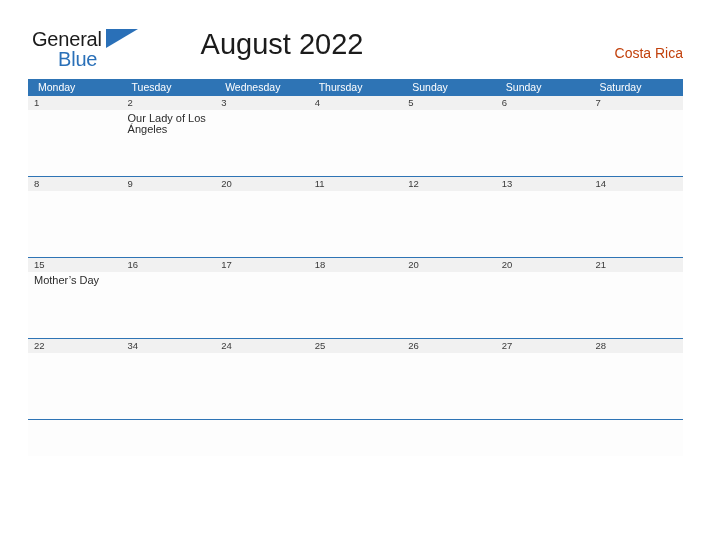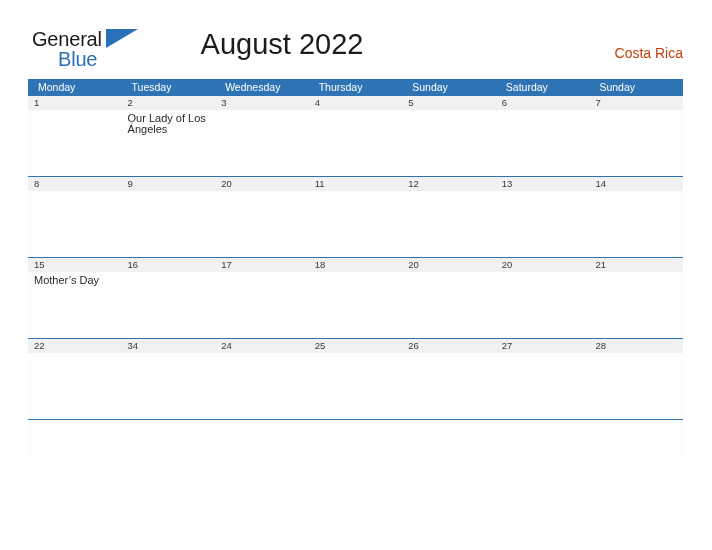--- a/index.html
+++ b/index.html
@@ -186,22 +186,22 @@
 
   </div>
 
   <div class="calendar">
     <div class="dow-row">
         <div class="dow-cell">Monday</div>
         <div class="dow-cell">Tuesday</div>
         <div class="dow-cell">Wednesday</div>
         <div class="dow-cell">Thursday</div>
         <div class="dow-cell">Sunday</div>
+        <div class="dow-cell">Sunday</div>
         <div class="dow-cell">Saturday</div>
-        <div class="dow-cell">Sunday</div>
       </div>
     <div id="weeks-container">
         <div class="week">
           <div class="week-numbers">
             <div class="num-cell">1</div>
             <div class="num-cell">2</div>
             <div class="num-cell">3</div>
             <div class="num-cell">4</div>
             <div class="num-cell">5</div>
             <div class="num-cell">6</div>

